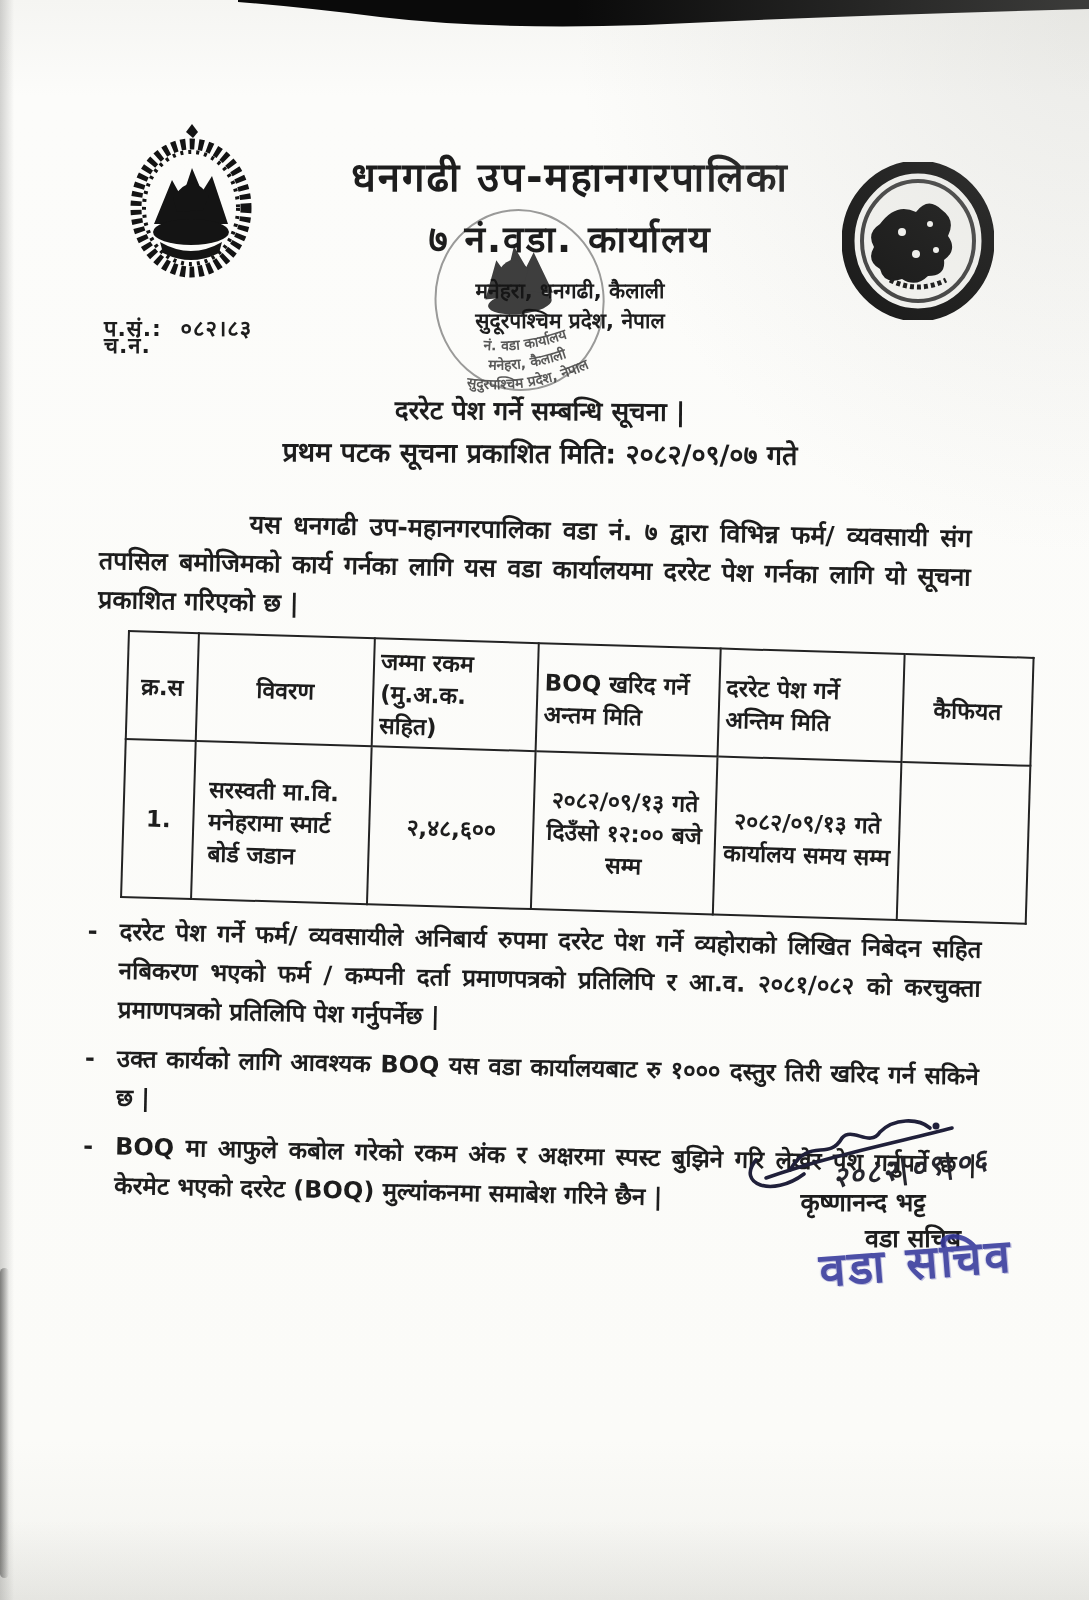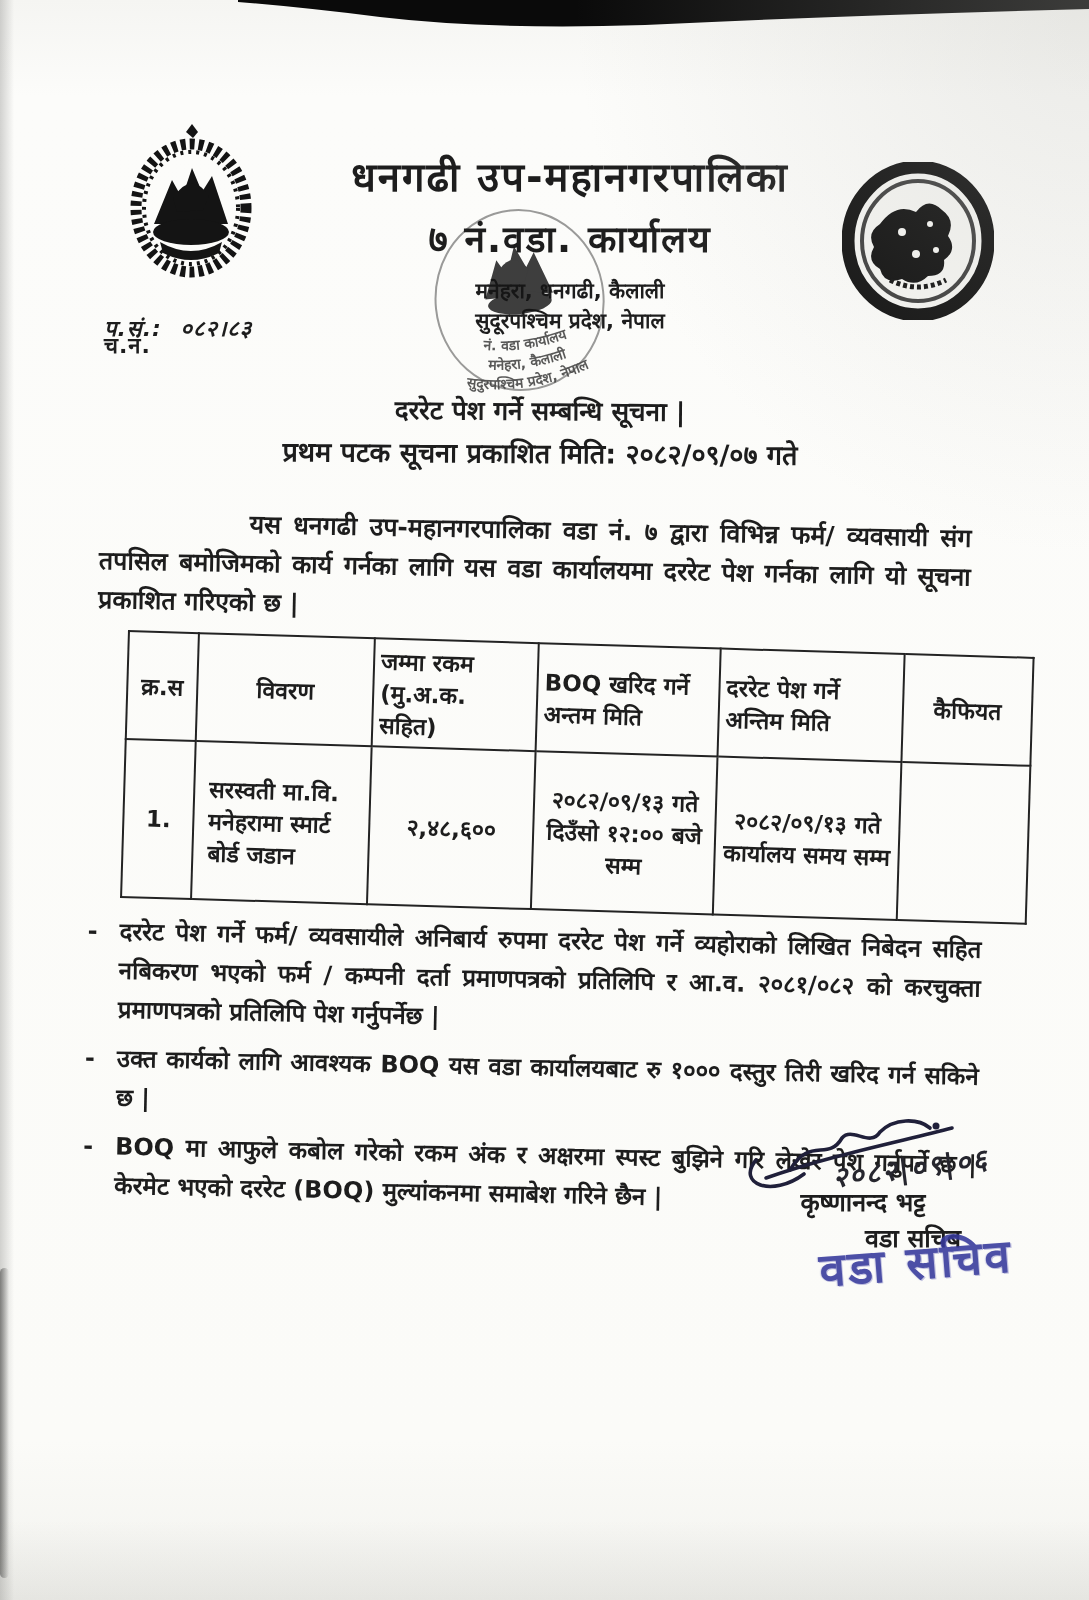--- a/index.html
+++ b/index.html
@@ -10,21 +10,21 @@
     font-family:"DejaVu Sans",sans-serif;
     color:#1d1d1d;font-weight:700;
   }
   .abs{position:absolute;}
   .center{text-align:center;}
   
   .org-name{left:250px;top:148px;width:640px;font-size:40px;letter-spacing:2px;}
   .office-name{left:250px;top:212px;width:640px;font-size:37px;letter-spacing:2px;}
   .addr1{left:250px;top:276px;width:640px;font-size:21px;}
   .addr2{left:250px;top:306px;width:640px;font-size:21px;}
-  .refline{left:104px;top:312px;font-size:22px;letter-spacing:1px;font-style:italic;}
+  .refline{left:104px;top:312px;font-size:22px;letter-spacing:1px;}
   .chline{left:104px;top:329px;font-size:22px;letter-spacing:1px;}
   .subject{left:150px;top:392px;width:780px;font-size:26px;transform:rotate(.4deg);}
   .published{left:120px;top:434px;width:840px;font-size:27px;transform:rotate(.4deg);}
   
   .intro{
     left:100px;top:502px;width:872px;font-size:25px;line-height:39px;
     text-indent:150px;transform:rotate(1.1deg);transform-origin:top left;
     text-align:justify;
   }
   

